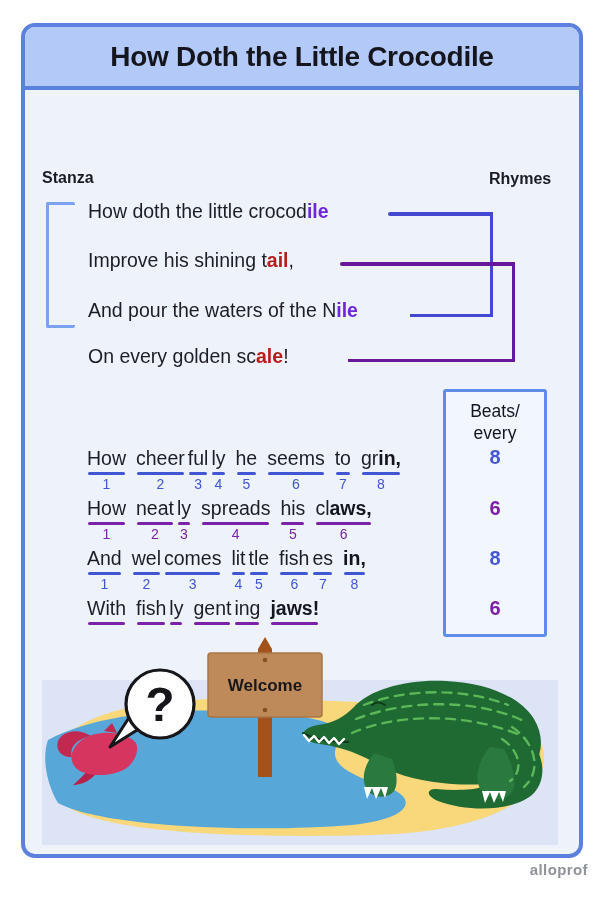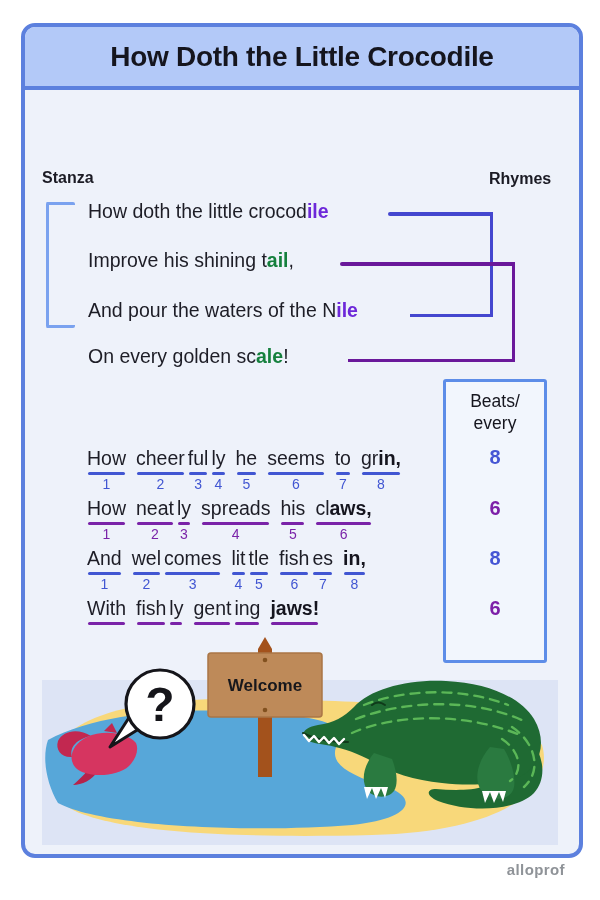--- a/index.html
+++ b/index.html
@@ -17,21 +17,21 @@
   .band-sub h2{margin:0;font-size:21.5px;font-weight:bold;color:#15151e;}
 
   .lbl{position:absolute;font-size:16px;font-weight:bold;color:#1b1b24;}
   #lbl-stanza{left:42px;top:169px;}
   #lbl-rhymes{left:489px;top:170px;}
 
   
   .s1line{position:absolute;left:88px;height:28px;line-height:28px;font-size:19.5px;color:#1d1d26;white-space:nowrap;}
   .s1line .rhyme{font-weight:bold;}
   .rhyme.blue{color:#6d28d9;}
-  .rhyme.purple{color:#15803d;}
+  .rhyme.purple{color:#b91c1c;}
 
   .bracket{position:absolute;left:46px;top:202px;width:26px;height:120px;
            border-left:3.5px solid #7aa2ef;border-top:3.5px solid #7aa2ef;border-bottom:3.5px solid #7aa2ef;
            border-radius:2px;}
 
   .conn{position:absolute;}
   .conn.bar{height:3.5px;border-radius:2px;}
   #conn-blue-top{left:388px;top:212px;width:105px;background:#4447cf;}
   #conn-blue-elbow{left:410px;top:212px;width:79.5px;height:101.5px;
                    border-right:3.5px solid #4447cf;border-bottom:3.5px solid #4447cf;}
@@ -45,30 +45,30 @@
   .syl b{color:#15151e;}
   .syl::after{content:"";position:absolute;left:1px;right:1px;top:26px;height:3.2px;border-radius:2px;}
   .syl .num{position:absolute;left:0;right:0;top:31px;text-align:center;font-size:14px;line-height:14px;}
   .line2.c-blue .syl::after{background:#4156d2;}
   .line2.c-blue .num{color:#4156d2;}
   .line2.c-purple .syl::after{background:#7a23a8;}
   .line2.c-purple .num{color:#7a23a8;}
   .wgap{display:inline-block;width:7px;}
 
   
-  .beats-box{position:absolute;left:443px;top:379px;width:104px;height:284px;box-sizing:border-box;
+  .beats-box{position:absolute;left:443px;top:389px;width:104px;height:248px;box-sizing:border-box;
              border:3px solid #5d8de8;border-radius:3px;background:#f2f6fd;text-align:center;}
   .beats-box .bt{margin-top:8px;font-size:17.5px;line-height:22px;color:#15151e;}
   .beat-val{position:absolute;left:443px;width:104px;text-align:center;font-size:20px;font-weight:bold;}
   .beat-val.c-blue{color:#4656d4;}
   .beat-val.c-purple{color:#7d1fa8;}
 
   .illus{position:absolute;left:42px;top:635px;}
 
-  .watermark{position:absolute;right:35px;top:861px;font-size:15px;font-weight:bold;
+  .watermark{position:absolute;right:12px;top:861px;font-size:15px;font-weight:bold;
              color:#8f9398;letter-spacing:.4px;}
 </style>
 </head>
 <body>
 
 <div class="page">
 
   <div class="card">
     <div class="band-title">
       <h1>How Doth the Little Crocodile</h1>

